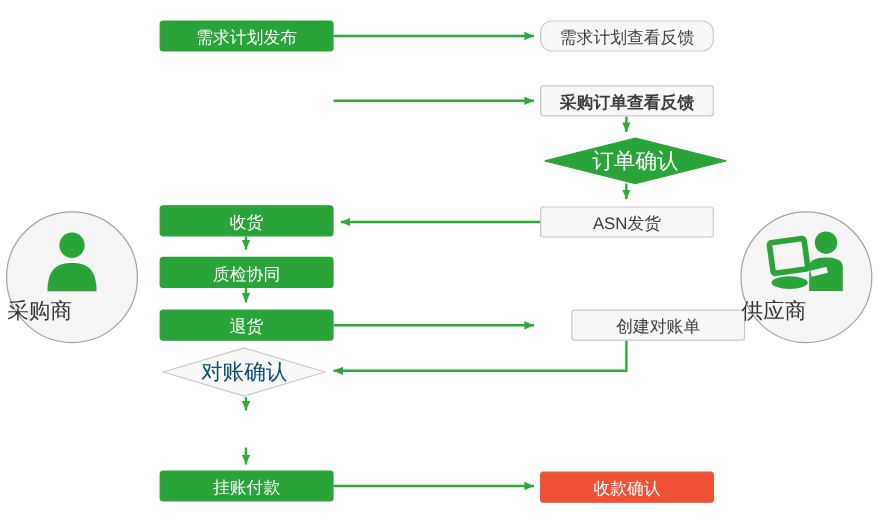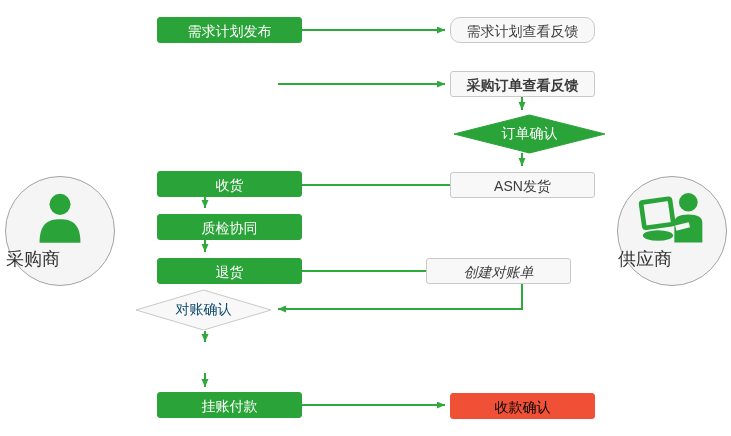--- a/index.html
+++ b/index.html
@@ -7,29 +7,29 @@
   #stage{position:relative;width:731px;height:436px;background:#ffffff;overflow:hidden;}
 
   
   #connectors{position:absolute;left:0;top:0;width:731px;height:436px;}
   .conn{stroke:var(--connector,#2fa83c);stroke-width:2;fill:none;}
   .arrowhead{fill:var(--connector,#2fa83c);}
 
   
   .node{position:absolute;width:145px;height:26px;line-height:26px;text-align:center;
         font-size:14px;border-radius:3px;box-sizing:border-box;white-space:nowrap;}
-  .node.green{background:var(--green,#2aa338);color:#ffffff;border:1px solid var(--green,#2aa338);margin-left:24px;}
+  .node.green{background:var(--green,#2aa338);color:#ffffff;border:1px solid var(--green,#2aa338);}
   .node.neutral{background:var(--neutral_fill,#f8f8f8);color:#3c3c3c;border:1px solid var(--neutral_border,#c9c9c9);}
-  .node.red{background:var(--red,#f05036);color:#000000;border:1px solid var(--red,#f05036);}
+  .node.red{background:var(--red,#f05036);color:#ffffff;border:1px solid var(--red,#f05036);}
 
   
   .diamond{position:absolute;}
   .diamond svg{display:block;}
   .diamond .dlabel{position:absolute;left:0;top:0;width:100%;height:100%;
-        display:flex;align-items:center;justify-content:center;font-size:14px;white-space:nowrap;}
+        display:flex;align-items:center;justify-content:center;font-size:18px;white-space:nowrap;}
   .diamond.green-d .dlabel{color:#ffffff;}
   .diamond.neutral-d .dlabel{color:#0c4a6e;}
   .dshape-green{fill:var(--green,#2aa338);stroke:var(--green,#2aa338);}
   .dshape-neutral{fill:var(--neutral_fill,#f8f8f8);stroke:var(--neutral_border,#c9c9c9);}
 
   
   .actor{position:absolute;width:110px;height:110px;border-radius:50%;
          background:#f5f5f5;border:1px solid #a3a3a3;box-sizing:border-box;}
   .actor .icon{position:absolute;left:0;top:10px;width:100%;height:62px;display:flex;align-items:center;justify-content:center;}
   .actor .alabel{position:absolute;left:0;bottom:14px;width:100%;font-size:18px;color:#333333;white-space:nowrap;}
@@ -62,21 +62,21 @@
 
   <div class="node green" style="left:133px;top:17px;">需求计划发布</div>
   <div class="node green" style="left:133px;top:214px;">质检协同</div>
   <div class="node green" style="left:133px;top:171px;">收货</div>
   <div class="node green" style="left:133px;top:258px;">退货</div>
   <div class="node green" style="left:133px;top:392px;">挂账付款</div>
 
   <div class="node neutral" style="left:450px;top:17px;border-radius:10px;">需求计划查看反馈</div>
   <div class="node neutral" style="left:450px;top:71px;font-weight:bold;">采购订单查看反馈</div>
   <div class="node neutral" style="left:450px;top:172px;">ASN发货</div>
-  <div class="node neutral" style="left:426px;top:258px;font-style:italic;">创建对账单</div>
+  <div class="node neutral" style="left:476px;top:258px;">创建对账单</div>
   <div class="node red" style="left:450px;top:393px;">收款确认</div>
 
   <div class="diamond green-d" style="left:453px;top:114px;width:153px;height:40px;">
     <svg width="153" height="40" viewBox="0 0 153 40">
       <polygon class="dshape-green" points="76.5,1 152,20 76.5,39 1,20"></polygon>
     </svg>
     <div class="dlabel">订单确认</div>
   </div>
 
   <div class="diamond neutral-d" style="left:135px;top:289px;width:137px;height:42px;">

